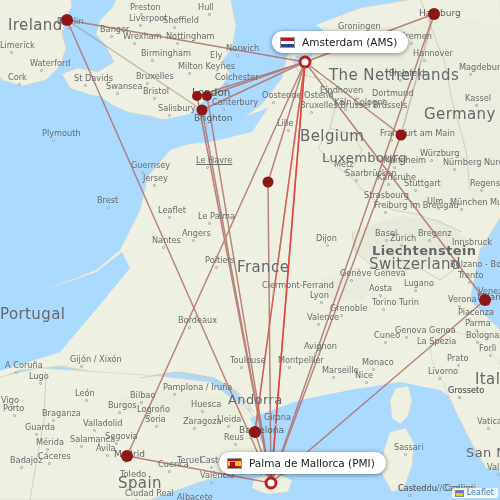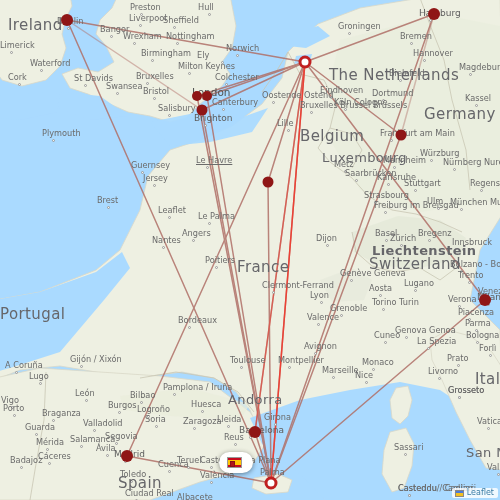--- a/index.html
+++ b/index.html
@@ -286,21 +286,21 @@
   <div id="labels">
       <div class="lbl city" style="left: 130px; top: 2px;">Preston</div>
       <div class="lbl city" style="left: 198px; top: 2px;">Hull</div>
       <div class="lbl city" style="left: 129px; top: 13px;">Liverpool</div>
       <div class="lbl city" style="left: 163px; top: 15px;">Sheffield</div>
       <div class="lbl city" style="left: 100px; top: 24px;">Bangor</div>
       <div class="lbl city" style="left: 123px; top: 31px;">Wrexham</div>
       <div class="lbl city" style="left: 166px; top: 31px;">Nottingham</div>
       <div class="lbl city" style="left: 226px; top: 43px;">Norwich</div>
       <div class="lbl city" style="left: 141px; top: 48px;">Birmingham</div>
-      <div class="lbl city" style="left: 197px; top: 50px;">Ely</div>
+      <div class="lbl city" style="left: 210px; top: 50px;">Ely</div>
       <div class="lbl city" style="left: 178px; top: 61px;">Milton Keynes</div>
       <div class="lbl city" style="left: 215px; top: 72px;">Colchester</div>
       <div class="lbl city" style="left: 136px; top: 71px;">Bruxelles</div>
       <div class="lbl city" style="left: 143px; top: 86px;">Bristol</div>
       <div class="lbl city" style="left: 106px; top: 81px;">Swansea</div>
       <div class="lbl city" style="left: 74px; top: 73px;">St Davids</div>
       <div class="lbl city" style="left: 158px; top: 103px;">Salisbury</div>
       <div class="lbl city" style="left: 212px; top: 97px;">Canterbury</div>
       <div class="lbl city big" style="left: 192px; top: 86px;">London</div>
       <div class="lbl city mid" style="left: 194px; top: 113px;">Brighton</div>
@@ -446,23 +446,28 @@
       <div class="apdot" title="Milano" style="left: 485px; top: 300px; width: 12px; height: 12px; background: rgb(143, 22, 22);"></div>
       <div class="apdot" title="Barcelona" style="left: 255px; top: 432px; width: 12px; height: 12px; background: rgb(143, 22, 22);"></div>
       <div class="apdot" title="Madrid" style="left: 127px; top: 456px; width: 12px; height: 12px; background: rgb(143, 22, 22);"></div>
     </div>
 
   <div id="hubs">
       <div class="hub" title="Amsterdam (AMS)" style="left: 305px; top: 62px; border-color: rgb(192, 32, 32);"></div>
       <div class="hub" title="Palma de Mallorca (PMI)" style="left: 271px; top: 483px; border-color: rgb(192, 32, 32);"></div>
     </div>
 
+  <div class="tip" style="left:272px;top:31px;">
+    <span class="flag flag-nl"></span>
+    <span>Amsterdam (AMS)</span>
+  </div>
 
   <div class="tip" style="left:219px;top:452px;">
     <span class="flag flag-es"></span>
+    <span>Palma de Mallorca (PMI)</span>
   </div>
 
   <div class="attr">
     <span class="leaflogo"></span>
     <span>Leaflet</span>
   </div>
 
 </div>
 
 </body></html>

